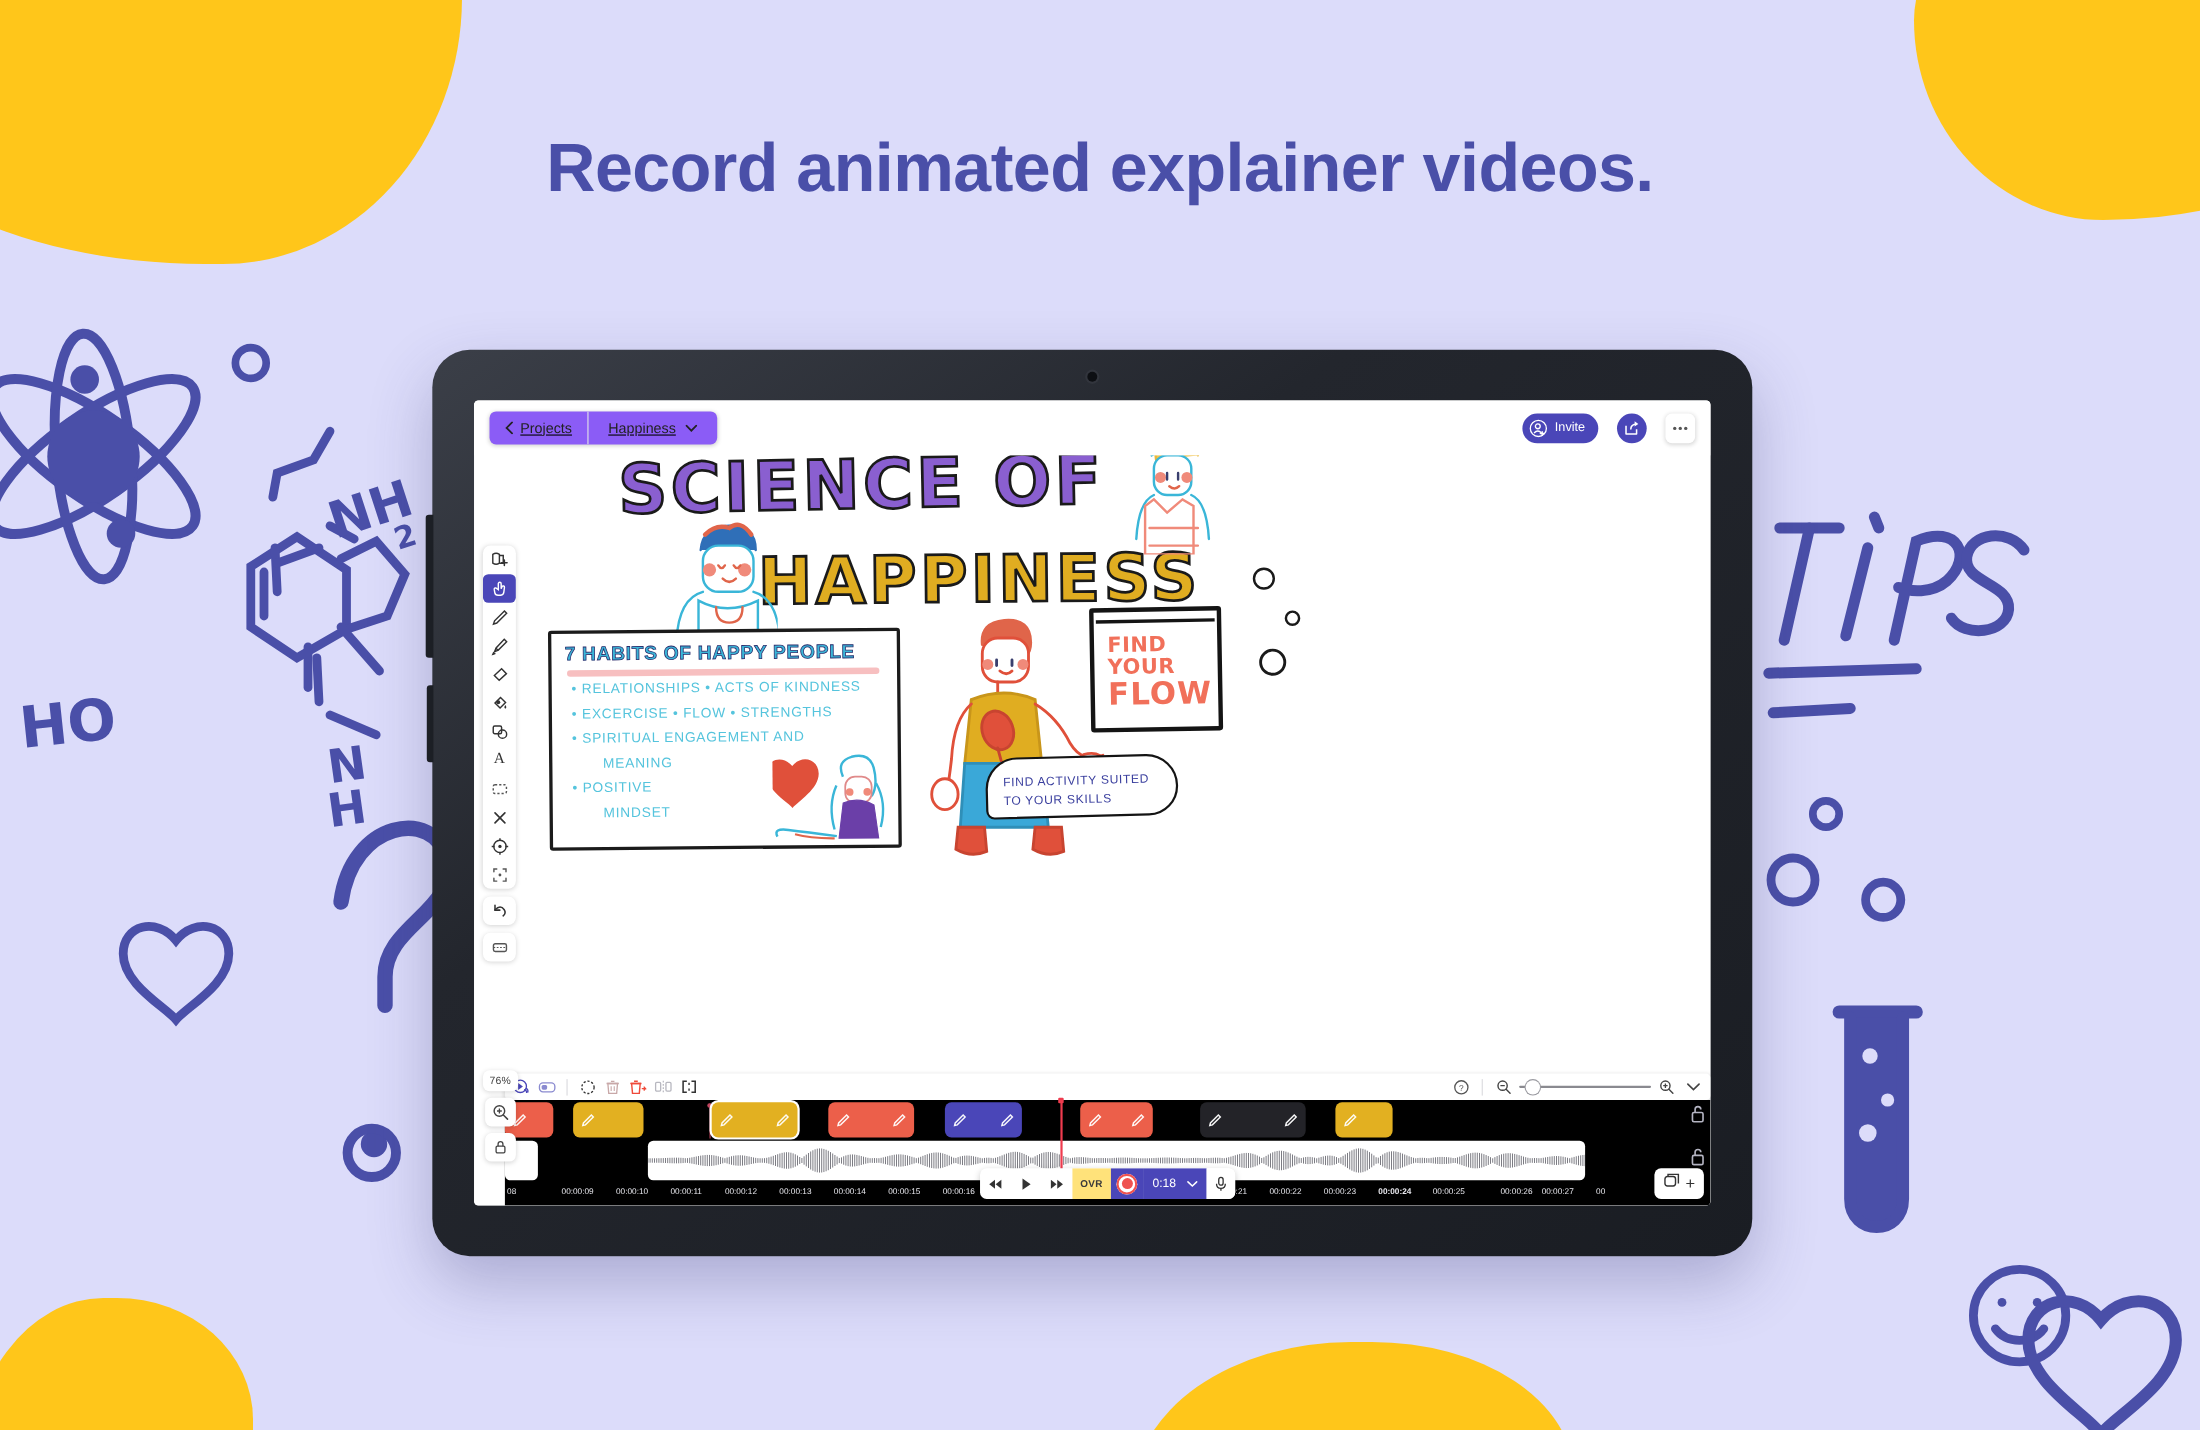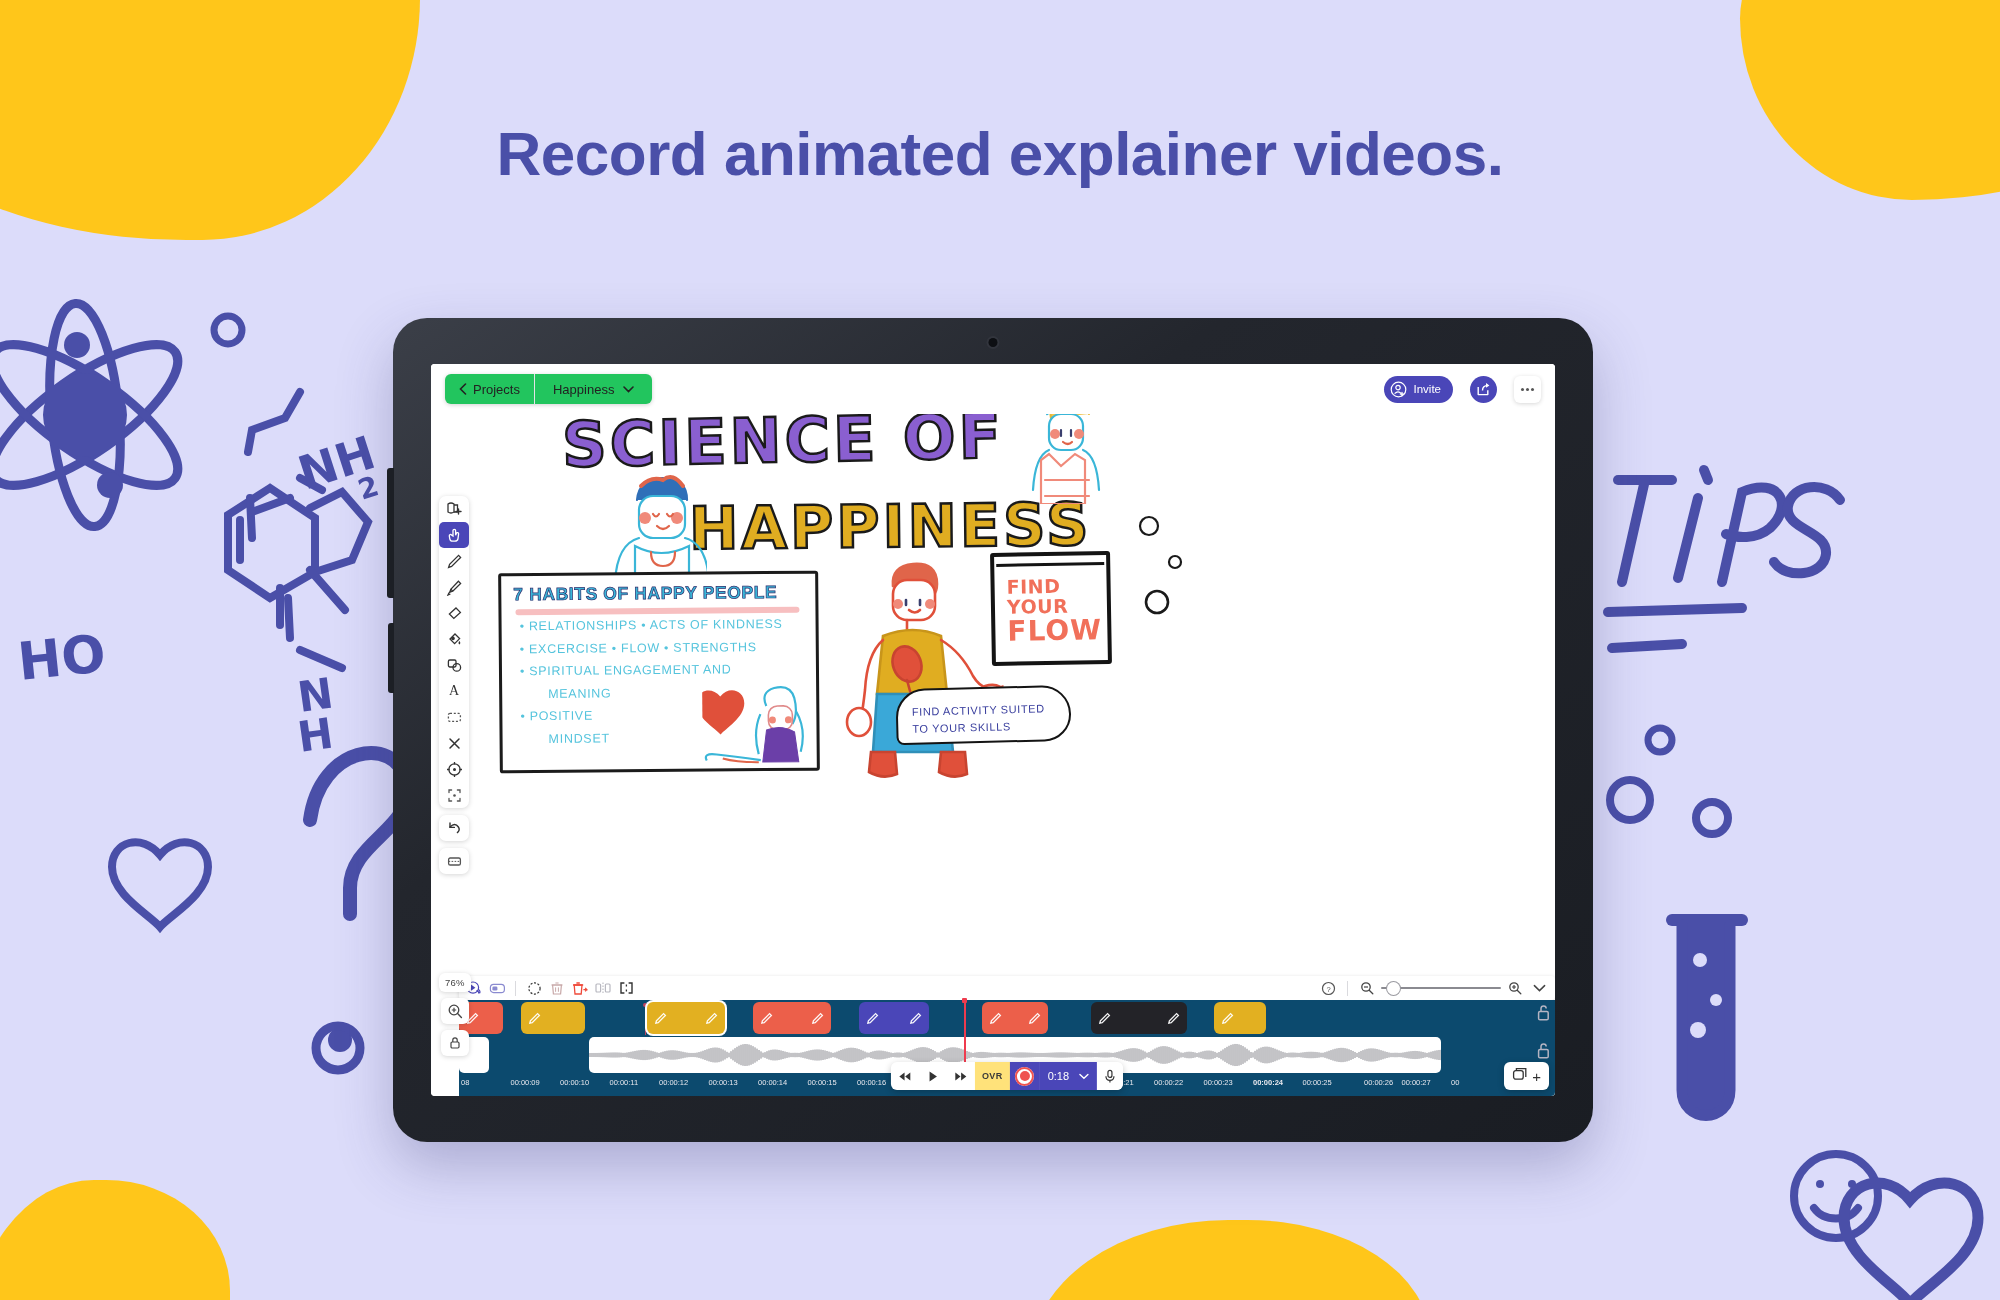--- a/index.html
+++ b/index.html
@@ -70,23 +70,24 @@
 
   
   .topbar {
     position:absolute; left:0; top:0; width:100%; height:50px;
     background:#fff; z-index: 30;
     display:flex; align-items:center; justify-content:space-between;
     padding: 0 14px;
   }
   .nav-pill {
     display:flex; align-items:center; height:30px;
-    background:#22c55e; border-radius:6px;
+    background:#8b5cf6; border-radius:6px;
     box-shadow: 0 1px 4px rgba(0,0,0,.18);
     overflow:hidden;
+    text-decoration:underline;
   }
   .nav-projects {
     display:flex; align-items:center; gap:6px;
     padding:0 14px; height:100%; font-size:13px; color:#222;
     border-right:1px solid #e3e3e7;
   }
   .nav-title {
     display:flex; align-items:center; gap:9px;
     padding:0 18px; height:100%; font-size:13px; color:#222;
   }
@@ -227,21 +228,21 @@
     position:relative; width:120px; height:14px; display:flex; align-items:center;
   }
   .zoom-slider .track { width:100%; height:2px; background:#8a8a90; border-radius:1px; }
   .zoom-slider .knob {
     position:absolute; left:6px; width:13px; height:13px; border-radius:50%;
     background:#fff; box-shadow:0 0 0 1px #9a9aa0;
   }
 
   .tl-body {
     position:absolute; left:0; right:0; top:24px; bottom:0;
-    background:#0c4a6e;
+    background:#000000;
   }
   .clips-row { position:absolute; left:0; right:0; top:2px; height:32px; }
   .clip {
     position:absolute; top:0; height:32px; border-radius:6px;
     display:flex; align-items:center; justify-content:space-between;
     padding:0 7px;
   }
   .clip.sel { box-shadow:0 0 0 2px #fff; }
   .clip svg { opacity:.95; }
 

